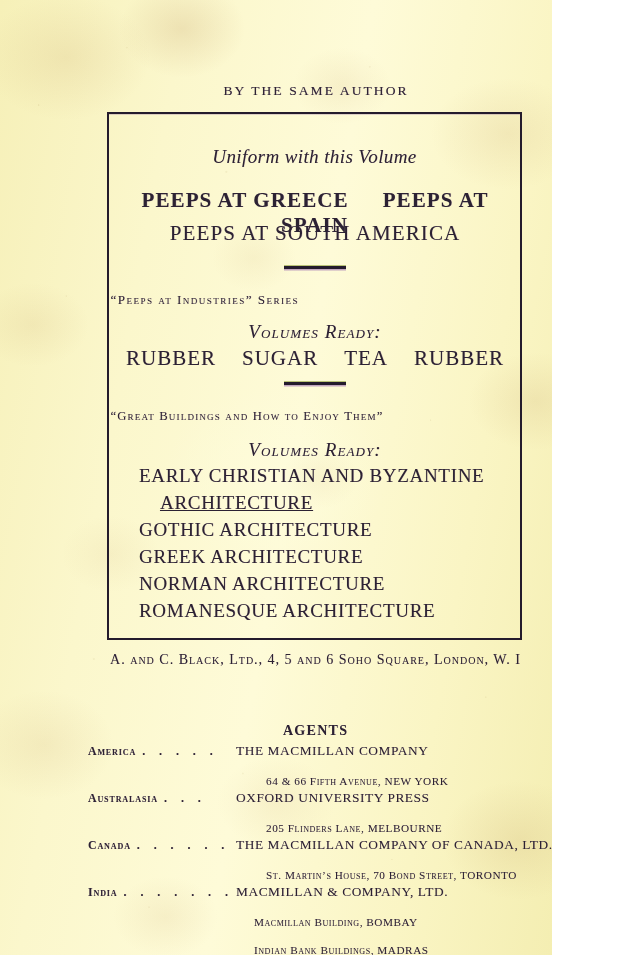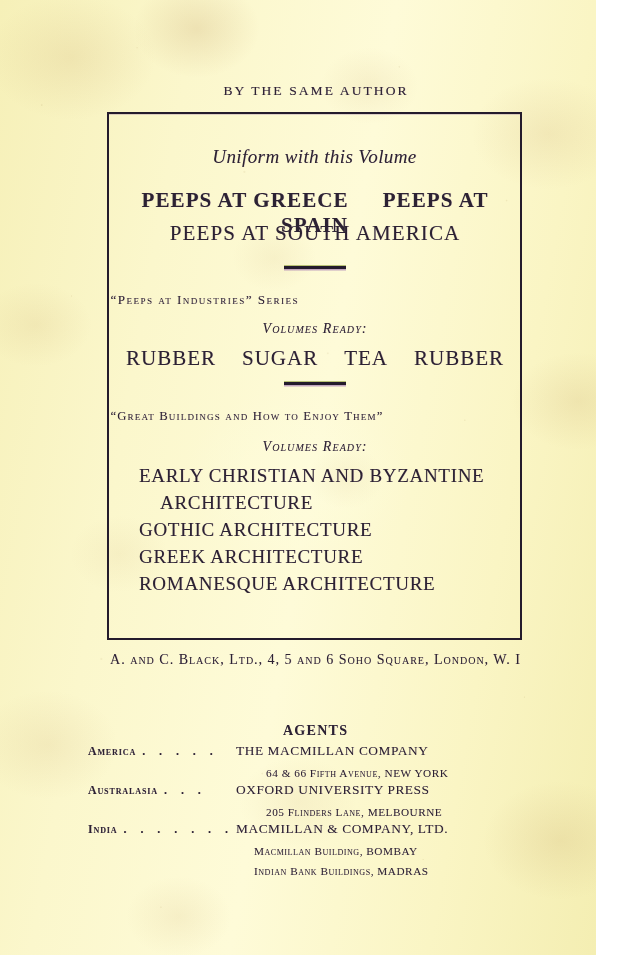--- a/index.html
+++ b/index.html
@@ -25,21 +25,20 @@
       radial-gradient(ellipse 70px 55px at 20% 58%,  rgba(196,160,96,0.09), rgba(196,160,96,0) 70%),
       radial-gradient(ellipse 55px 45px at 58% 50%,  rgba(200,170,108,0.10), rgba(200,170,108,0) 70%),
       radial-gradient(ellipse 100px 78px at 8%  78%, rgba(192,154,90,0.13), rgba(192,154,90,0) 70%),
       radial-gradient(ellipse 85px 65px at 50% 84%,  rgba(196,160,96,0.10), rgba(196,160,96,0) 70%),
       radial-gradient(ellipse 110px 85px at 94% 88%, rgba(186,146,82,0.16), rgba(186,146,82,0) 70%),
       radial-gradient(ellipse 75px 58px at 30% 96%,  rgba(196,160,96,0.12), rgba(196,160,96,0) 70%),
       radial-gradient(ellipse 150px 120px at 50% 50%, rgba(255,253,222,0.55), rgba(255,253,222,0) 75%),
       linear-gradient(100deg, #f6f0b8 0%, #fbf7cc 26%, #fefbd8 52%, #faf5c4 78%, #f4eeb2 100%);
     color: #2c2233;
     font-family: "Liberation Serif", "DejaVu Serif", serif;
-    padding-left: 44px;
     -webkit-font-smoothing: antialiased;
   }
 
   
   #grain {
     position: absolute;
     inset: 0;
     pointer-events: none;
     opacity: 0.5;
     background-image:
@@ -143,21 +142,21 @@
   .series-title-1 { top: 178px; }
   .series-title-2 { top: 295px; font-size: 12.6px; letter-spacing: 1.2px; }
 
   .volumes-ready {
     position: absolute;
     left: 0;
     width: 100%;
     text-align: center;
     font-style: italic;
     font-variant: small-caps;
-    font-size: 14px;
+    font-size: 19px;
     letter-spacing: 1.1px;
     text-indent: 1.1px;
     text-shadow: 0.35px 0 0 rgba(104,54,140,0.24);
   }
   .volumes-ready-1 { top: 207px; }
   .volumes-ready-2 { top: 325px; }
 
   .industries-row {
     position: absolute;
     top: 232px;
@@ -180,20 +179,21 @@
   .arch-item {
     font-size: 19px;
     letter-spacing: 0.7px;
     line-height: 27px;
     text-shadow: 0.45px 0 0 rgba(104,54,140,0.26), -0.35px 0 0 rgba(70,90,40,0.10);
     white-space: nowrap;
   }
   .arch-item .cont {
     display: block;
     padding-left: 21px;
+    text-decoration: underline;
   }
 
   
   .publisher-line {
     position: absolute;
     top: 652px;
     left: 0;
     width: 630px;
     text-align: center;
     font-size: 14px;
@@ -254,21 +254,21 @@
     white-space: nowrap;
     text-shadow: 0.4px 0 0 rgba(104,54,140,0.25);
   }
 
   .agent-address {
     font-size: 11.2px;
     letter-spacing: 0.55px;
     font-variant: small-caps;
     white-space: nowrap;
     padding-left: 18px;
-    margin-top: 8px;
+    margin-top: 16px;
     text-shadow: 0.3px 0 0 rgba(104,54,140,0.22);
   }
   .agent-address.indent-more { padding-left: 30px; }
 </style>
 </head>
 <body>
 
 <div id="page">
 
   <div id="grain"></div>
@@ -307,20 +307,23 @@
           <span>EARLY CHRISTIAN AND BYZANTINE</span>
           <span class="cont">ARCHITECTURE</span>
         </div>
         <div class="arch-item">
           <span>GOTHIC ARCHITECTURE</span>
         </div>
         <div class="arch-item">
           <span>GREEK ARCHITECTURE</span>
         </div>
         <div class="arch-item">
+          <span>NORMAN ARCHITECTURE</span>
+        </div>
+        <div class="arch-item">
           <span>ROMANESQUE ARCHITECTURE</span>
         </div>
       </div>
 
     </div>
   </div>
 
   <div class="publisher-line">A. and C. Black, Ltd., 4, 5 and 6 Soho Square, London, W. I</div>
 
   <div class="agents-heading">AGENTS</div>
@@ -340,20 +343,29 @@
     <div class="agent-row">
       <div class="agent-region">
         <span>Australasia</span><span class="dots">. . .</span>
       </div>
       <div class="agent-details">
         <div class="agent-name">OXFORD UNIVERSITY PRESS</div>
         <div class="agent-address indent-more">205 Flinders Lane, MELBOURNE</div>
       </div>
     </div>
 
+    <div class="agent-row">
+      <div class="agent-region">
+        <span>Canada</span><span class="dots">. . . . . .</span>
+      </div>
+      <div class="agent-details">
+        <div class="agent-name">THE MACMILLAN COMPANY OF CANADA, LTD.</div>
+        <div class="agent-address indent-more">St. Martin’s House, 70 Bond Street, TORONTO</div>
+      </div>
+    </div>
 
     <div class="agent-row">
       <div class="agent-region">
         <span>India</span><span class="dots">. . . . . . .</span>
       </div>
       <div class="agent-details">
         <div class="agent-name">MACMILLAN &amp; COMPANY, LTD.</div>
         <div class="agent-address">Macmillan Building, BOMBAY</div>
         <div class="agent-address">Indian Bank Buildings, MADRAS</div>
       </div>

